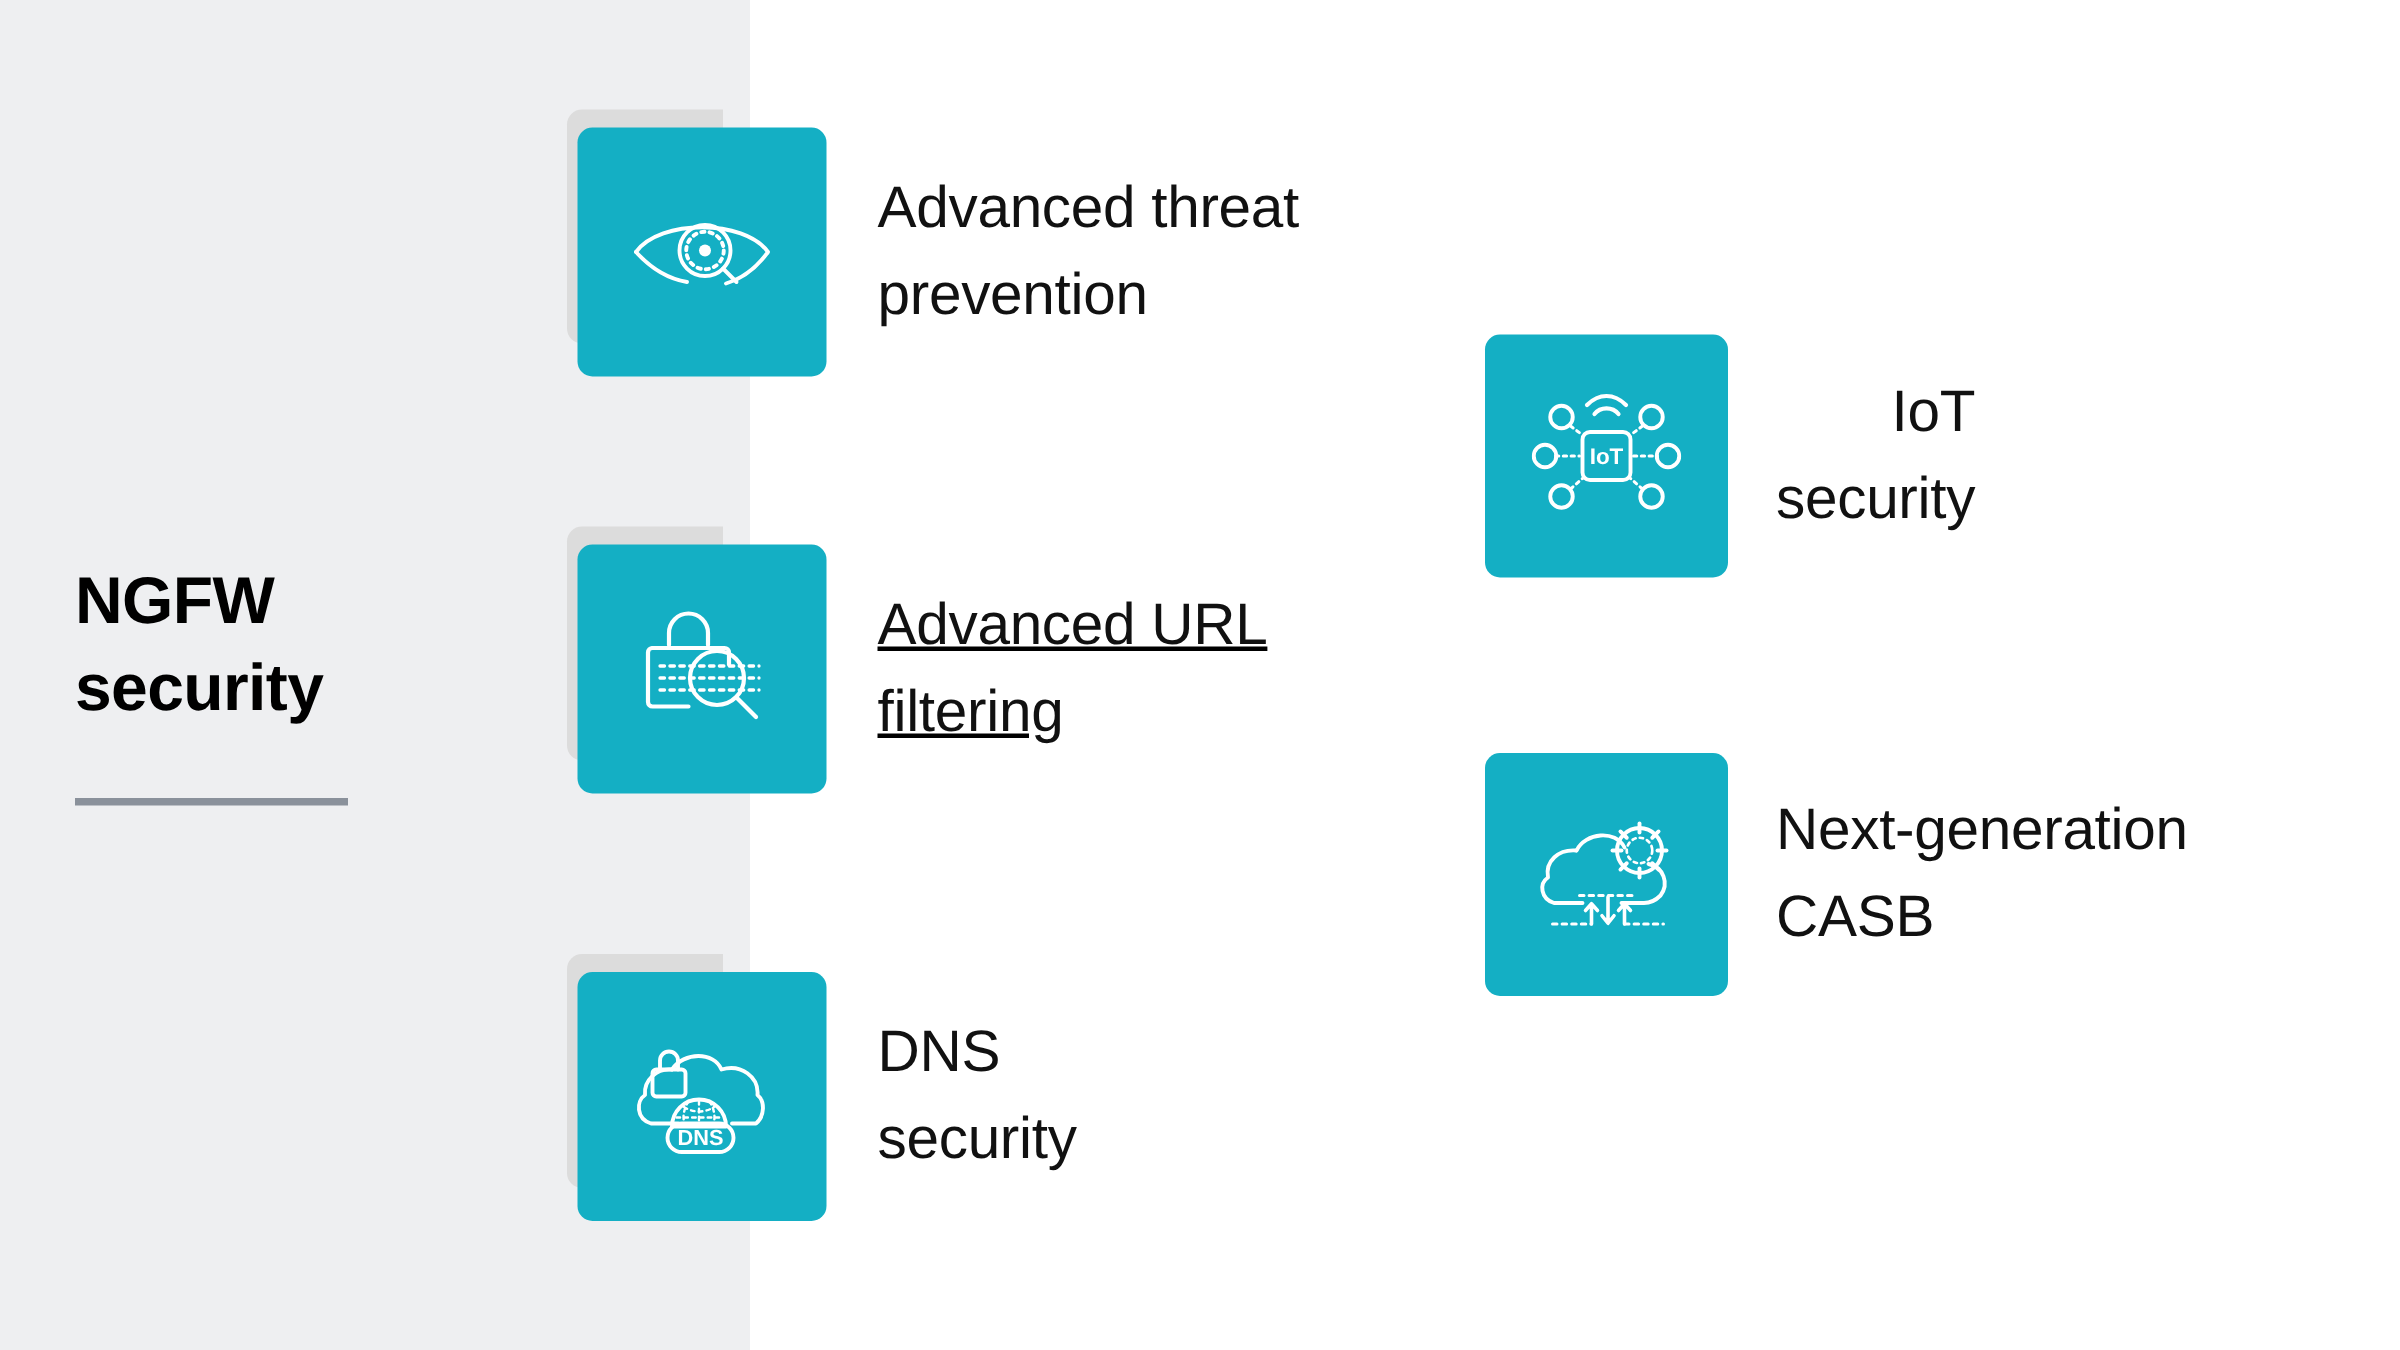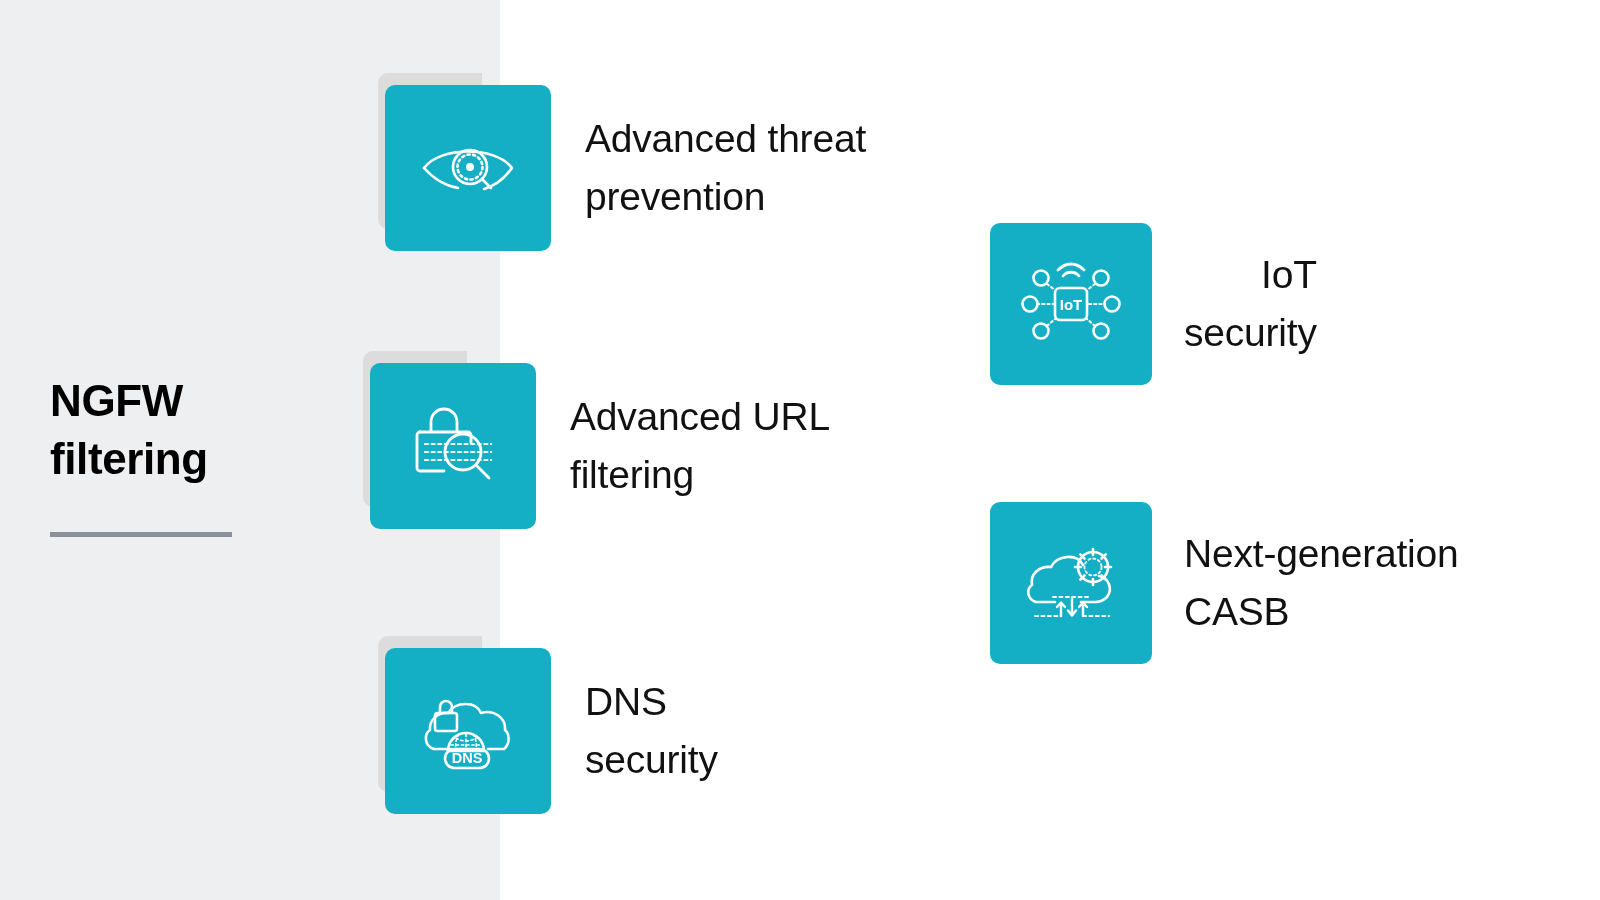--- a/index.html
+++ b/index.html
@@ -88,39 +88,39 @@
     margin-left: 34px;
     font-size: 39px;
     line-height: 1.48;
     color: #111111;
     letter-spacing: -0.2px;
     white-space: pre-line;
   }
 
   
   #row-atp  { left: 385px;  top: 85px; }
-  #row-url  { left: 370px;  top: 363px; }
+  #row-url  { left: 385px;  top: 363px; text-decoration: underline; }
   #row-dns  { left: 385px;  top: 648px; }
   #row-iot  { left: 990px;  top: 223px; text-align: right; }
   #row-casb { left: 990px;  top: 502px; }
   #row-iot .tile-wrap,
   #row-casb .tile-wrap { width: 162px; height: 162px; }
   #row-iot .tile,
   #row-casb .tile { width: 162px; height: 162px; }
   #row-iot .feature-label,
   #row-casb .feature-label { margin-left: 32px; }
 </style>
 </head>
 <body>
 
 <div class="left-panel"></div>
 
 <div class="heading-block">
   <h1 class="heading-title">NGFW
-filtering</h1>
+security</h1>
   <div class="heading-rule"></div>
 </div>
 
 <div class="feature" id="row-atp">
   <div class="tile-wrap">
     <div class="tile-shadow"></div>
     <div class="tile">
       <span>
         <svg width="96" height="70" viewBox="0 0 96 70" fill="none" stroke="#ffffff" stroke-width="2.6" stroke-linecap="round" stroke-linejoin="round">
           <path d="M4 35 C20 13, 76 13, 92 35 C84 46, 74 53, 64 56"></path>

